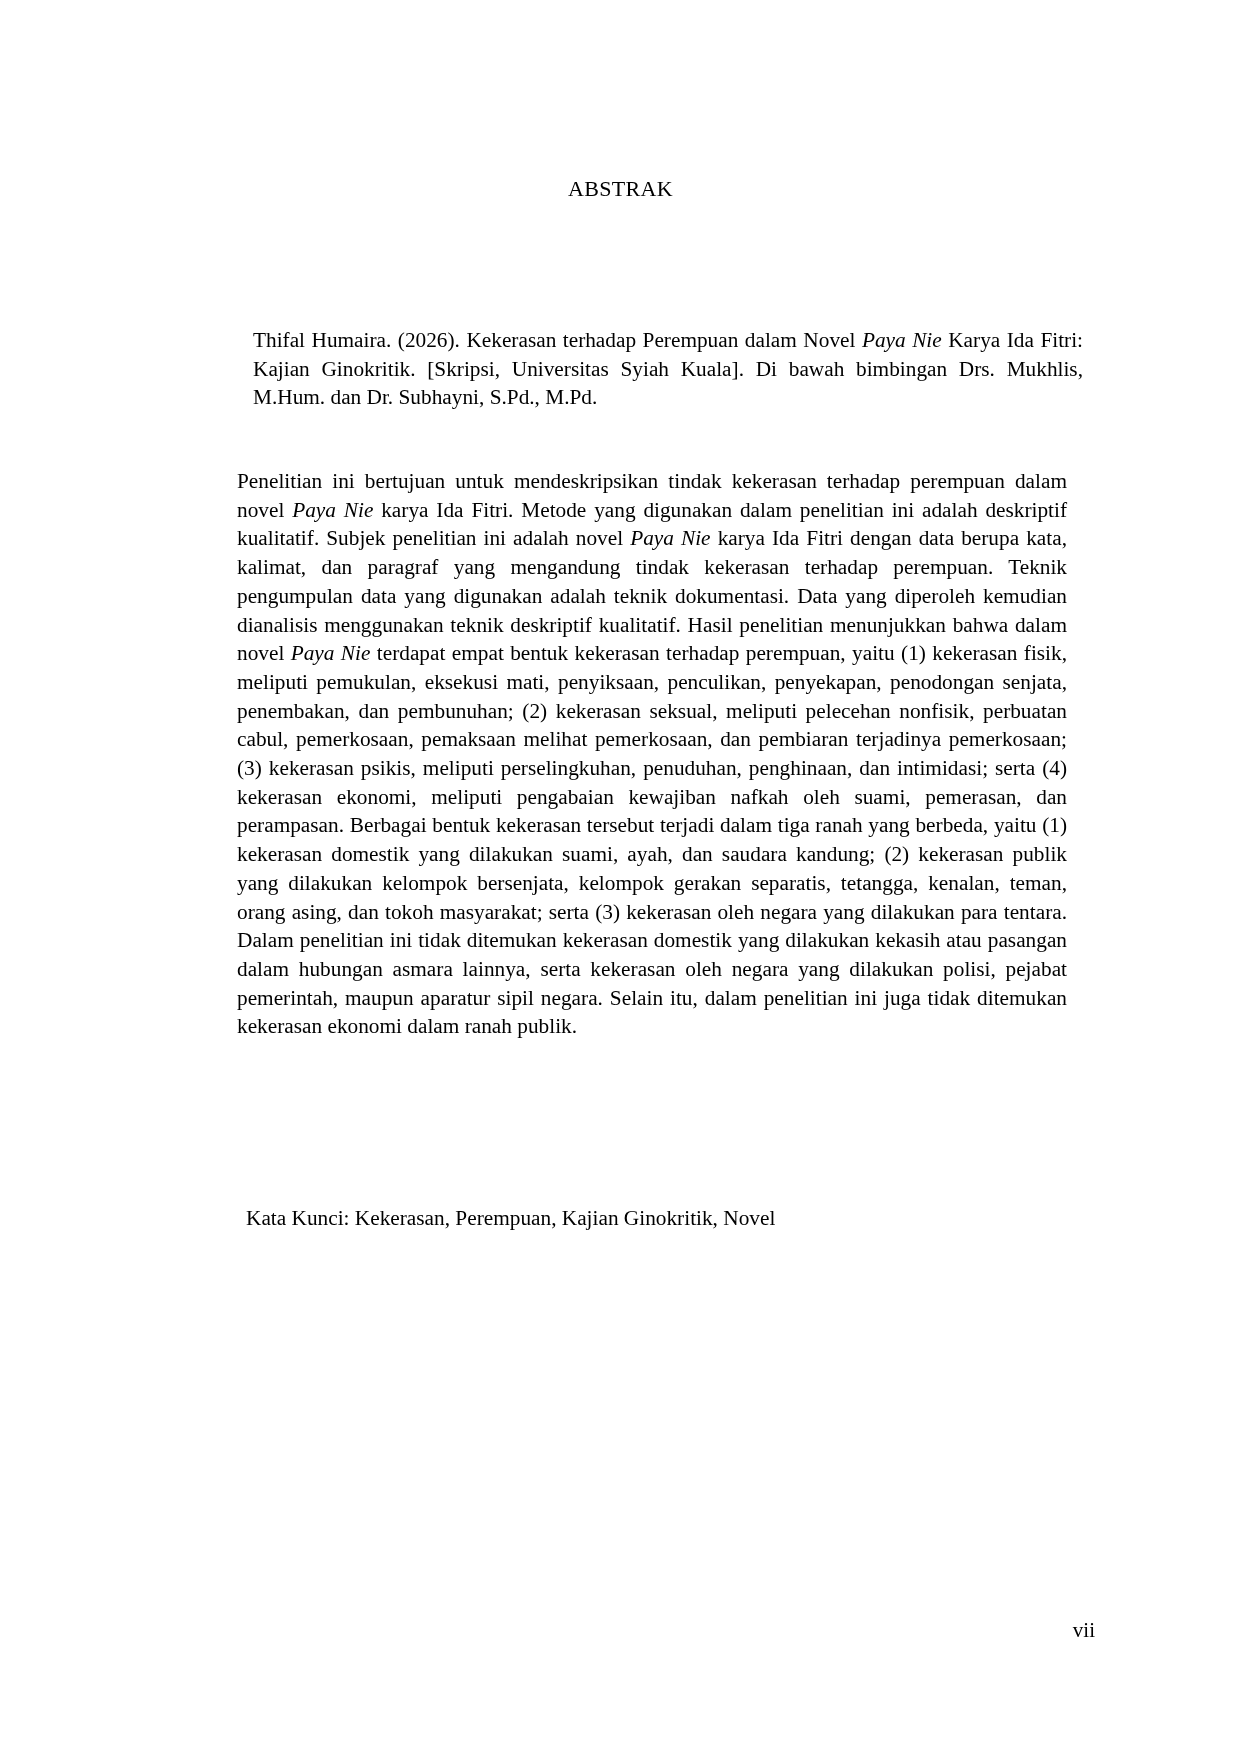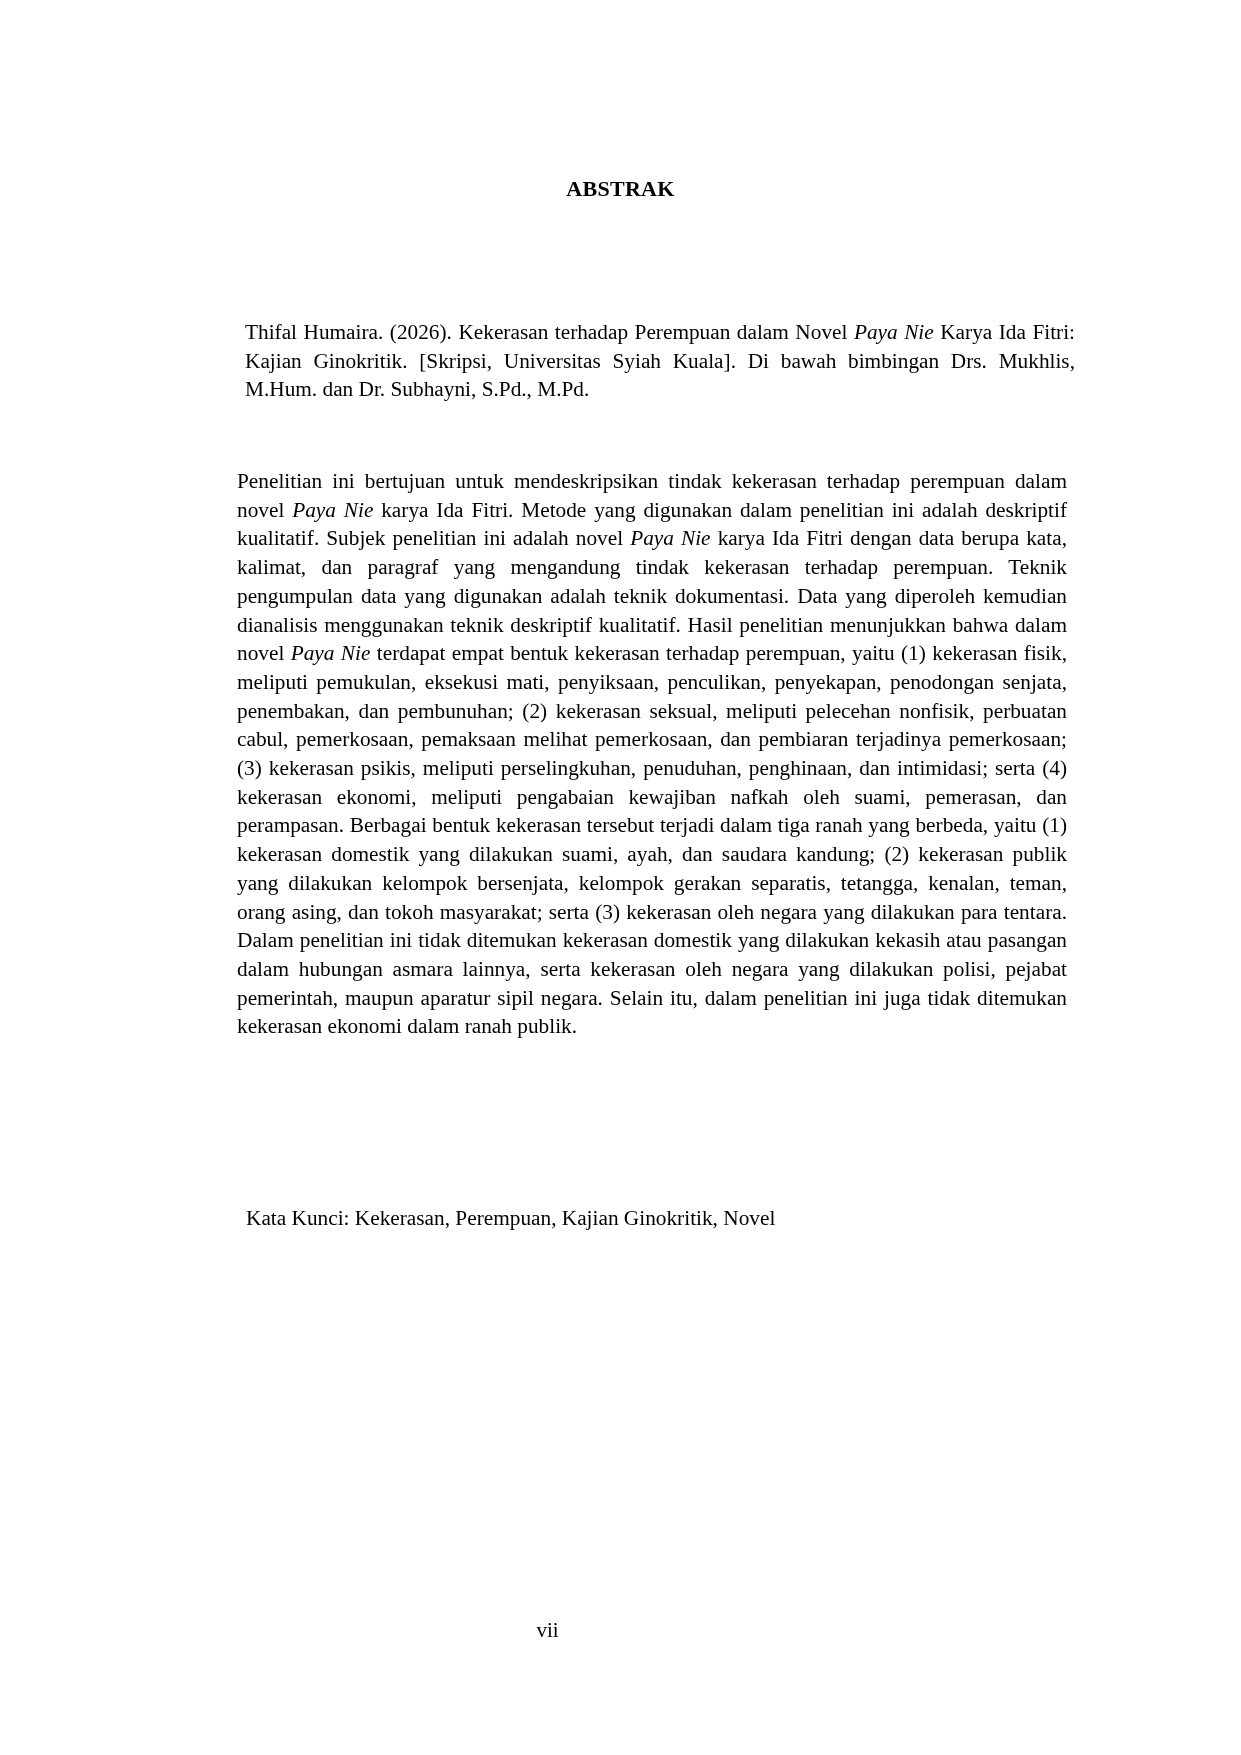--- a/index.html
+++ b/index.html
@@ -1,31 +1,31 @@
 <!DOCTYPE html>
 <html><head>
   <meta charset="utf-8">
   <style>
     html, body { margin: 0; padding: 0; background: #ffffff; }
     body { width: 1241px; height: 1755px; position: relative; overflow: hidden;
            font-family: "Liberation Serif", serif; color: #000; }
     .title { position: absolute; top: 176px; left: 0; width: 1241px; text-align: center;
-             font-weight: bold; font-size: 22px; letter-spacing: 0.3px; }
+             font-weight: normal; font-size: 22px; letter-spacing: 0.3px; }
     .block { position: absolute; left: 237px; width: 830px; font-size: 21.3px;
              line-height: 28.7px; text-align: justify; }
     .citation { top: 310px; }
     .abstract { top: 467px; }
     .keywords { top: 1195px; text-align: left; }
-    .pagenum { position: absolute; top: 1618px; left: 0; width: 1095px; text-align: center; font-size: 21px; }
+    .pagenum { position: absolute; top: 1618px; left: 0; width: 1095px; text-align: right; font-size: 21px; }
     i { font-style: italic; }
   </style>
 </head>
 <body>
 
 <div class="title">ABSTRAK</div>
 
-<p class="block citation" style="margin:8px"><span>Thifal Humaira. (2026). Kekerasan terhadap Perempuan dalam Novel </span><i>Paya Nie</i><span> Karya Ida Fitri: Kajian Ginokritik. [Skripsi, Universitas Syiah Kuala]. Di bawah bimbingan Drs. Mukhlis, M.Hum. dan Dr. Subhayni, S.Pd., M.Pd.</span></p>
+<p class="block citation" style="margin:16px"><span>Thifal Humaira. (2026). Kekerasan terhadap Perempuan dalam Novel </span><i>Paya Nie</i><span> Karya Ida Fitri: Kajian Ginokritik. [Skripsi, Universitas Syiah Kuala]. Di bawah bimbingan Drs. Mukhlis, M.Hum. dan Dr. Subhayni, S.Pd., M.Pd.</span></p>
 
 <p class="block abstract" style="margin:0"><span>Penelitian ini bertujuan untuk mendeskripsikan tindak kekerasan terhadap perempuan dalam novel </span><i>Paya Nie</i><span> karya Ida Fitri. Metode yang digunakan dalam penelitian ini adalah deskriptif kualitatif. Subjek penelitian ini adalah novel </span><i>Paya Nie</i><span> karya Ida Fitri dengan data berupa kata, kalimat, dan paragraf yang mengandung tindak kekerasan terhadap perempuan. Teknik pengumpulan data yang digunakan adalah teknik dokumentasi. Data yang diperoleh kemudian dianalisis menggunakan teknik deskriptif kualitatif. Hasil penelitian menunjukkan bahwa dalam novel </span><i>Paya Nie</i><span> terdapat empat bentuk kekerasan terhadap perempuan, yaitu (1) kekerasan fisik, meliputi pemukulan, eksekusi mati, penyiksaan, penculikan, penyekapan, penodongan senjata, penembakan, dan pembunuhan; (2) kekerasan seksual, meliputi pelecehan nonfisik, perbuatan cabul, pemerkosaan, pemaksaan melihat pemerkosaan, dan pembiaran terjadinya pemerkosaan; (3) kekerasan psikis, meliputi perselingkuhan, penuduhan, penghinaan, dan intimidasi; serta (4) kekerasan ekonomi, meliputi pengabaian kewajiban nafkah oleh suami, pemerasan, dan perampasan. Berbagai bentuk kekerasan tersebut terjadi dalam tiga ranah yang berbeda, yaitu (1) kekerasan domestik yang dilakukan suami, ayah, dan saudara kandung; (2) kekerasan publik yang dilakukan kelompok bersenjata, kelompok gerakan separatis, tetangga, kenalan, teman, orang asing, dan tokoh masyarakat; serta (3) kekerasan oleh negara yang dilakukan para tentara. Dalam penelitian ini tidak ditemukan kekerasan domestik yang dilakukan kekasih atau pasangan dalam hubungan asmara lainnya, serta kekerasan oleh negara yang dilakukan polisi, pejabat pemerintah, maupun aparatur sipil negara. Selain itu, dalam penelitian ini juga tidak ditemukan kekerasan ekonomi dalam ranah publik.</span></p>
 
 <p class="block keywords" style="margin:9px">Kata Kunci: Kekerasan, Perempuan, Kajian Ginokritik, Novel</p>
 
 <div class="pagenum">vii</div>
 
 </body></html>

